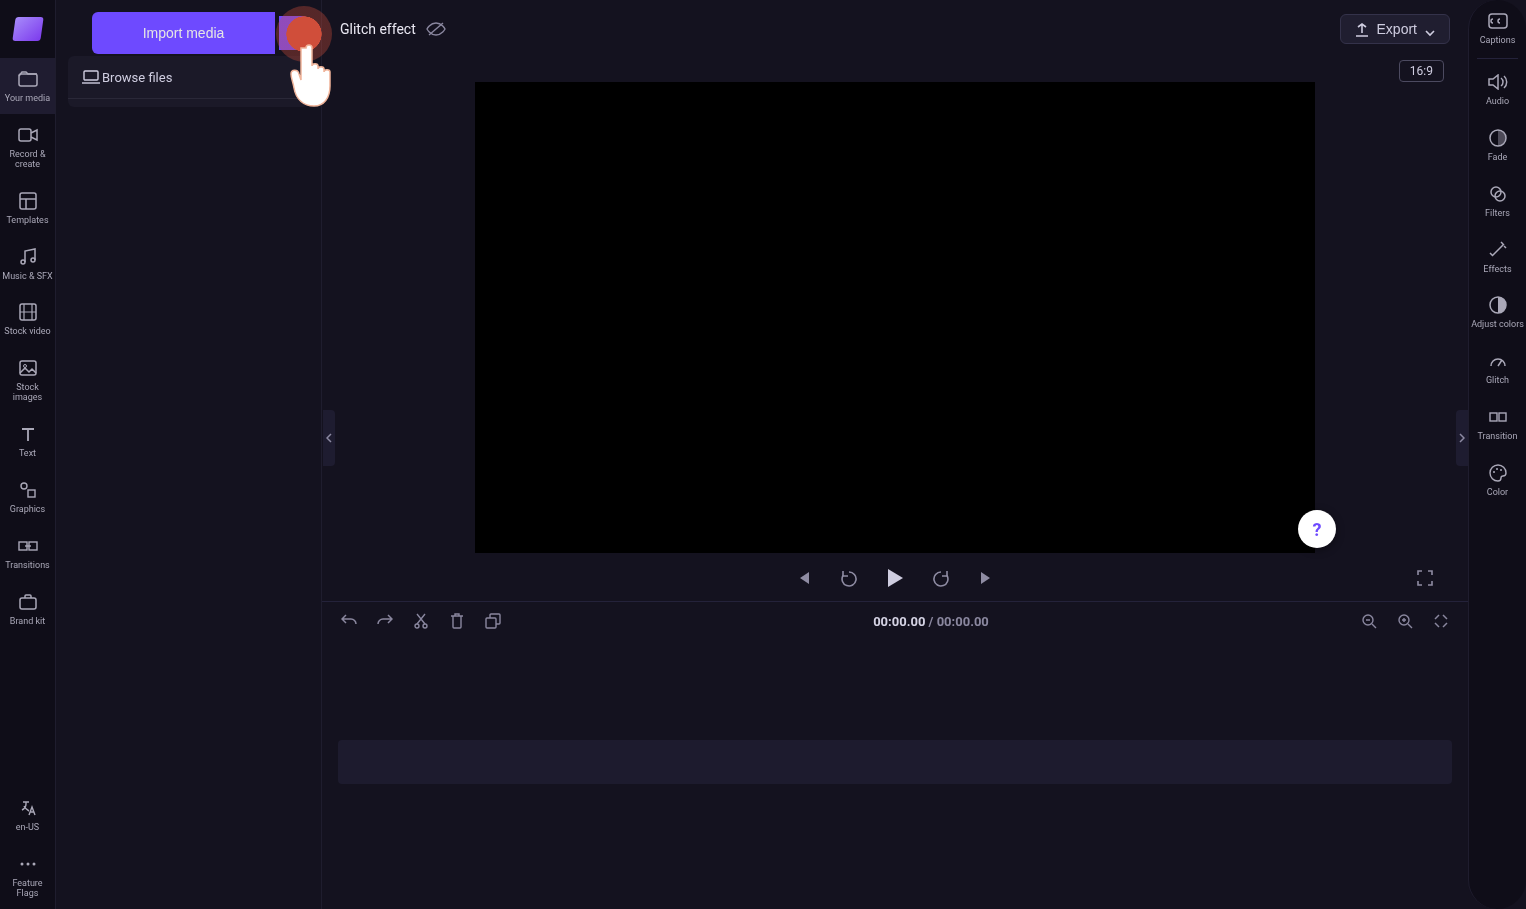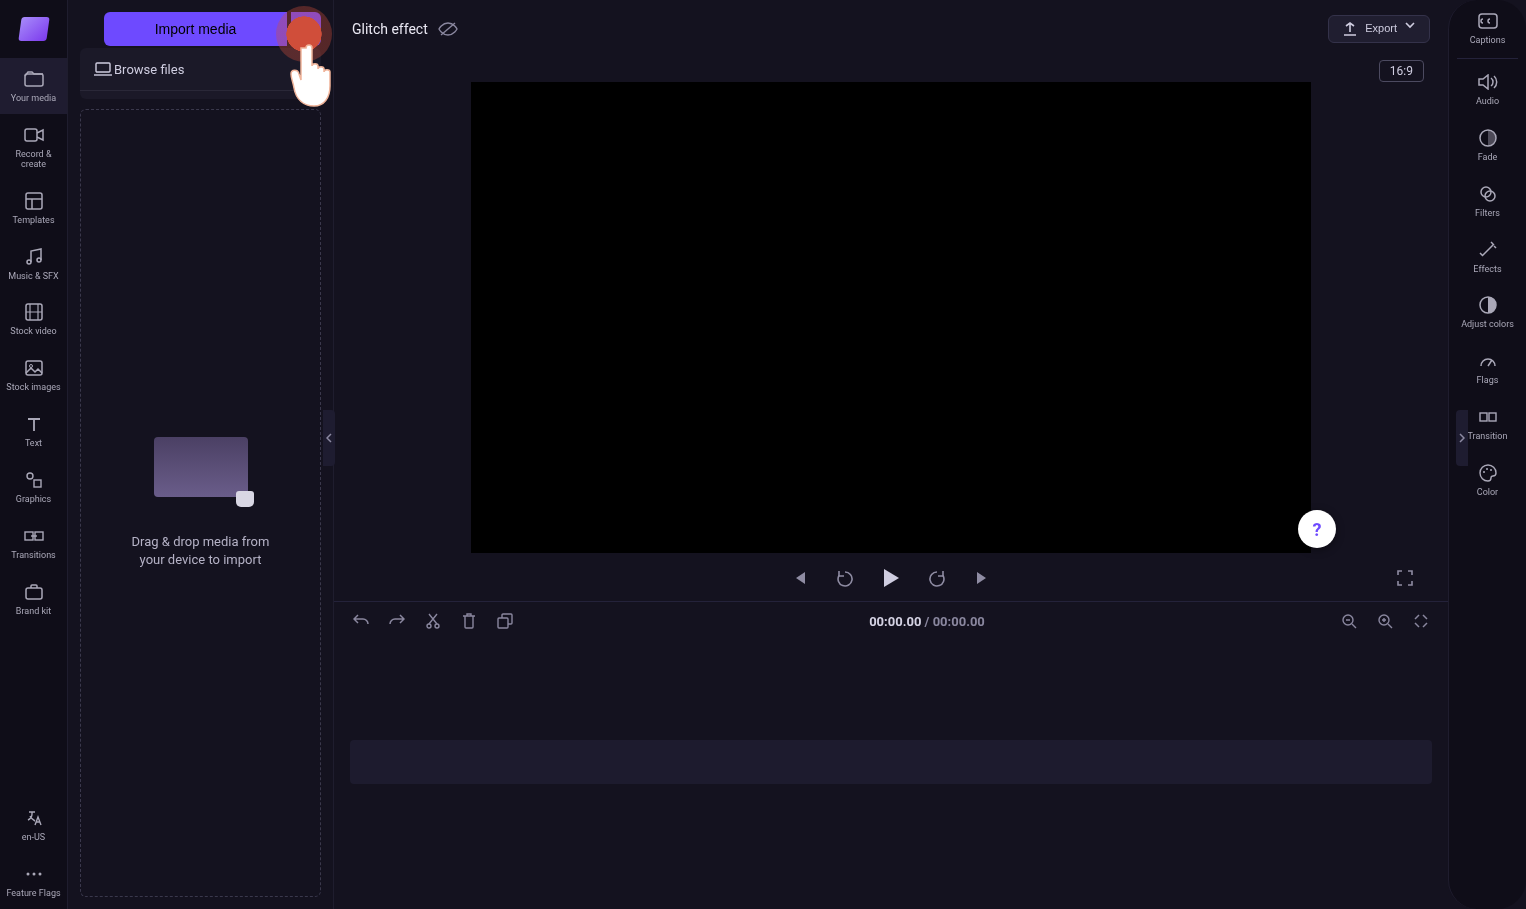--- a/index.html
+++ b/index.html
@@ -9,21 +9,21 @@
       color: #c9c7d4;
       width: 1526px;
       height: 909px;
       overflow: hidden;
       position: relative;
       display: flex;
     }
 
     
     .left-sidebar {
-      width: 68px;
+      width: 56px;
       background: #0f0d18;
       display: flex;
       flex-direction: column;
       border-right: 1px solid #1f1d2e;
       flex-shrink: 0;
     }
     .logo-cell {
       height: 58px;
       display: flex;
       align-items: center;
@@ -76,24 +76,24 @@
     }
     .import-row {
       display: flex;
       gap: 4px;
       align-items: center;
       position: relative;
     }
     .import-btn {
       flex: 1;
       background: #6e4aff;
-      color: #000000;
+      color: #e5e5e5;
       border: none;
       border-radius: 6px 0 0 6px;
-      height: 34px;
+      height: 42px;
       font-size: 14px;
       cursor: pointer;
       margin-left: 24px;
     }
     .import-chevron {
       width: 30px;
       height: 34px;
       background: #6e4aff;
       border-radius: 0 6px 6px 0;
       display: flex;
@@ -200,23 +200,23 @@
       color: #e9e7f2;
     }
     .top-spacer { flex: 1; }
     .export-btn {
       background: #201e30;
       border: 1px solid #34324a;
       border-radius: 6px;
       color: #cfcde0;
       padding: 6px 14px;
       display: flex;
-      align-items: flex-start;
+      align-items: flex-end;
       gap: 8px;
-      font-size: 11px;
+      font-size: 14px;
       cursor: pointer;
     }
 
     .preview-wrap {
       flex: 1;
       display: flex;
       flex-direction: column;
       align-items: center;
       padding: 0 20px;
       overflow: hidden;
@@ -295,21 +295,21 @@
     }
     .track-row {
       height: 44px;
       background: #1d1b2e;
       border-radius: 4px;
       margin-top: 86px;
     }
 
     
     .right-sidebar {
-      width: 78px;
+      width: 58px;
       background: #0f0d18;
       border-left: 1px solid #1f1d2e;
       display: flex;
       flex-direction: column;
       flex-shrink: 0;
       border-radius: 29px;
     }
 
     
     .collapse-tab {
@@ -511,25 +511,20 @@
         <svg width="18" height="14" viewBox="0 0 18 14" fill="none">
             <rect x="2" y="1" width="14" height="9" rx="1" stroke="currentColor" stroke-width="1.4"></rect>
             <path d="M0 13h18" stroke="currentColor" stroke-width="1.4"></path>
           </svg>
       </span>
       <span>Browse files</span>
     </div>
     <div class="dropdown-divider"></div>
   </div>
 
-  <div class="dropzone">
-    <div class="blur-bg"></div>
-    <div class="thumb"></div>
-    <div class="dropzone-text">Drag &amp; drop media from your device to import</div>
-  </div>
 </div>
 
 <div class="main-area">
   <div class="top-bar">
     <span class="project-name">Glitch effect</span>
     <span style="color:#8a879f;">
       <svg width="20" height="16" viewBox="0 0 20 16" fill="none">
           <path d="M1 8s3-6 9-6 9 6 9 6-3 6-9 6-9-6-9-6z" stroke="currentColor" stroke-width="1.4"></path>
           <path d="M3 14L17 2" stroke="currentColor" stroke-width="1.4"></path>
         </svg>
@@ -697,21 +692,21 @@
         </svg>
     </span>
     <span class="label">Adjust colors</span>
   </div>
   <div class="sidebar-item">
     <span class="icon">
       <svg width="18" height="14" viewBox="0 0 18 14" fill="none">
           <path d="M2 12a7 7 0 0114 0M9 12L13 6" stroke="currentColor" stroke-width="1.5"></path>
         </svg>
     </span>
-    <span class="label">Flags</span>
+    <span class="label">Glitch</span>
   </div>
   <div class="sidebar-item">
     <span class="icon">
       <svg width="18" height="14" viewBox="0 0 18 14" fill="none">
           <rect x="1" y="3" width="7" height="8" stroke="currentColor" stroke-width="1.4"></rect>
           <rect x="10" y="3" width="7" height="8" stroke="currentColor" stroke-width="1.4"></rect>
         </svg>
     </span>
     <span class="label">Transition</span>
   </div>

